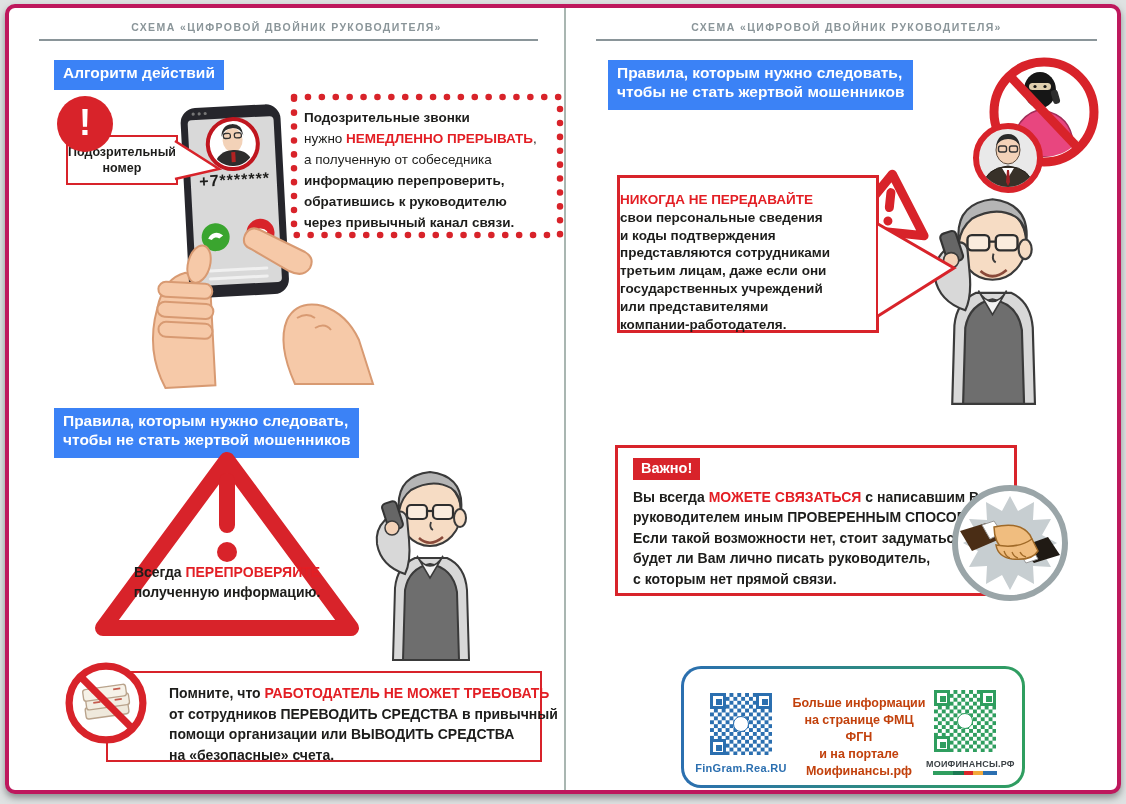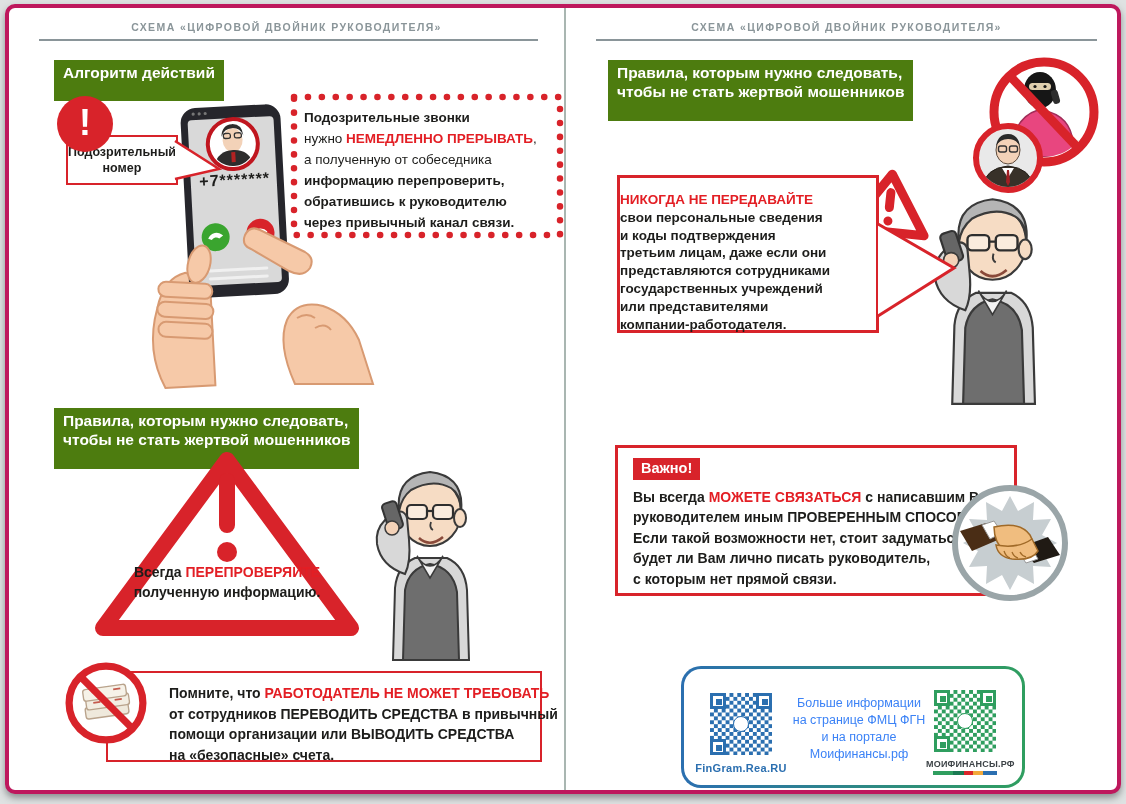--- a/index.html
+++ b/index.html
@@ -7,22 +7,22 @@
   body { background:#dfe2e2; font-family:"Liberation Sans","DejaVu Sans",sans-serif; position:relative; }
   .abs { position:absolute; }
   .page { position:absolute; left:5px; top:4px; right:5px; bottom:10px; background:#fff;
           border:4px solid #be185d; border-radius:10px; box-shadow:0 4px 7px rgba(60,64,66,.5); overflow:hidden; }
   .col { position:absolute; top:0; height:100%; width:557px; }
   .col-left { left:0; border-right:2px solid #a9b6b1; }
   .col-right { left:559px; }
   .hdr-title { top:13px; left:0; width:100%; text-align:center; font-size:10.5px; font-weight:bold;
                letter-spacing:1.4px; color:#8a9599; }
   .hdr-line { top:31px; height:2px; background:#8a9599; }
-  .badge { background:#4d7c0f; color:#fff; font-weight:bold; font-size:15.5px; line-height:1.25;
-           padding:3px 9px 19px; display:inline-block; }
+  .badge { background:#3b82f6; color:#fff; font-weight:bold; font-size:15.5px; line-height:1.25;
+           padding:3px 9px 8px; display:inline-block; }
   .badge span { display:block; }
   .r { color:#e31e24; }
   .b { font-weight:bold; }
   .callout-text { font-size:13.5px; line-height:21px; color:#1d1d1b; }
   .redbox { border:3px solid #d8232a; background:#fff; }
   .label-box { border:2.5px solid #d8232a; background:#fff; text-align:center;
                font-size:12.5px; font-weight:bold; color:#1d1d1b; padding-top:7px; line-height:16px; }
   .tri-text { text-align:center; font-size:14px; font-weight:bold; line-height:20px; color:#1d1d1b; }
   .reminder-text { font-size:14px; font-weight:bold; line-height:20.5px; color:#1d1d1b; }
   .never-text { font-size:13.5px; font-weight:bold; line-height:17.8px; color:#1d1d1b; }
@@ -34,21 +34,21 @@
   .qr .mods { position:absolute; inset:0;
         background:conic-gradient(currentColor 0 90deg, transparent 90deg 180deg, currentColor 180deg 270deg, transparent 270deg 360deg);
         background-size:7.8px 7.8px; }
   .finder { position:absolute; width:16px; height:16px; border:3.5px solid currentColor; background:#fff; }
   .finder i { position:absolute; left:3px; top:3px; width:6px; height:6px; background:currentColor; display:block; }
   .qr-logo { position:absolute; left:23px; top:23px; width:16px; height:16px; background:#fff; border-radius:50%;
              border:1.5px solid currentColor; }
   .qr-label-left { font-size:11px; font-weight:bold; color:#2b6fb0; letter-spacing:.3px; text-align:center; }
   .qr-label-right { font-size:9px; font-weight:bold; color:#3d4347; letter-spacing:.2px; text-align:center; }
   .stripe { height:4px; background:linear-gradient(90deg,#2f9e5f 0 32%, #1b7a53 32% 48%, #d9262b 48% 62%, #f2a93b 62% 78%, #2b6fb0 78% 100%); }
-  .center-text { text-align:center; font-size:12.5px; font-weight:normal; line-height:17px; color:#3b82f6; }
+  .center-text { text-align:center; font-size:12.5px; font-weight:bold; line-height:17px; color:#c2410c; }
   svg { display:block; overflow:visible; }
 </style>
 </head>
 <body>
 
 <div class="page">
 
   <div class="col col-left">
     <div class="abs hdr-title">СХЕМА «ЦИФРОВОЙ ДВОЙНИК РУКОВОДИТЕЛЯ»</div>
     <div class="abs hdr-line" style="left:30px; right:26px;"></div>
@@ -244,22 +244,22 @@
         <rect x="42" y="22" width="9" height="24" rx="4.5" fill="#d8232a"></rect>
         <circle cx="46.5" cy="55" r="4.5" fill="#d8232a"></circle>
       </g>
     </svg>
 
     <div class="abs redbox" style="left:49px; top:167px; width:262px; height:158px; z-index:2;">
       <div class="never-text" style="padding:13px 0 0 0;">
         <div class="r">НИКОГДА НЕ ПЕРЕДАВАЙТЕ</div>
         <div>свои персональные сведения</div>
         <div>и коды подтверждения</div>
+        <div>представляются сотрудниками</div>
         <div>третьим лицам, даже если они</div>
-        <div>представляются сотрудниками</div>
         <div>государственных учреждений</div>
         <div>или представителями</div>
         <div>компании-работодателя.</div>
       </div>
     </div>
     <svg class="abs" style="left:308px; top:212px; z-index:3;" width="82" height="100" viewBox="0 0 82 100">
       <path d="M2 4 L78 48 L2 96" fill="#fff" stroke="#d8232a" stroke-width="3"></path>
     </svg>
 
     <svg class="abs" style="left:332px; top:178px; z-index:1;" width="185" height="218" viewBox="0 0 170 200">

